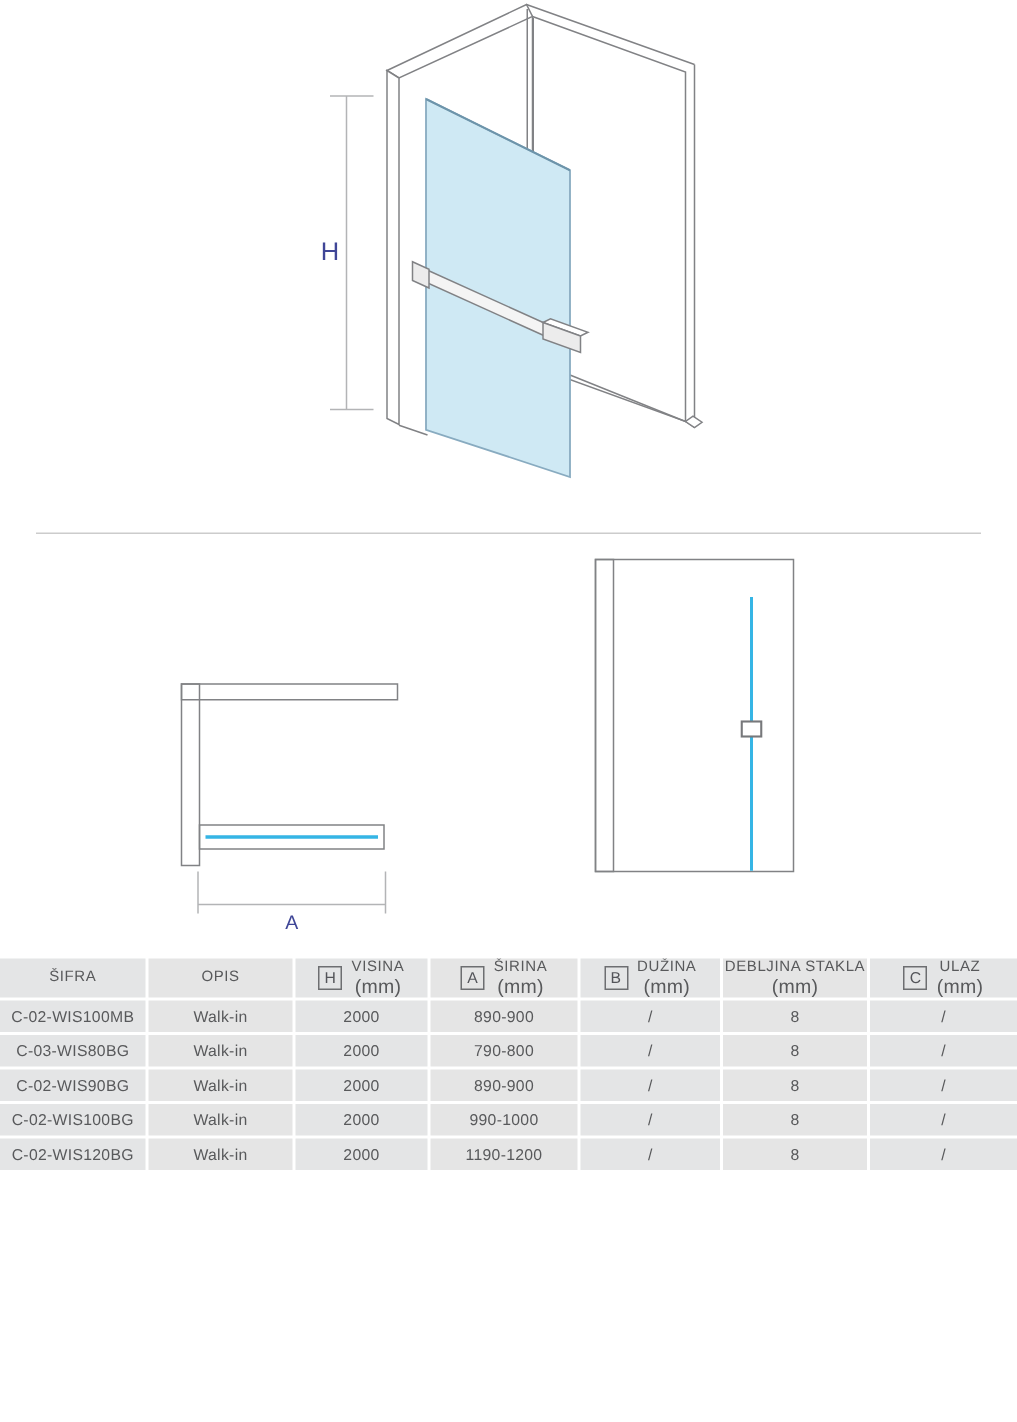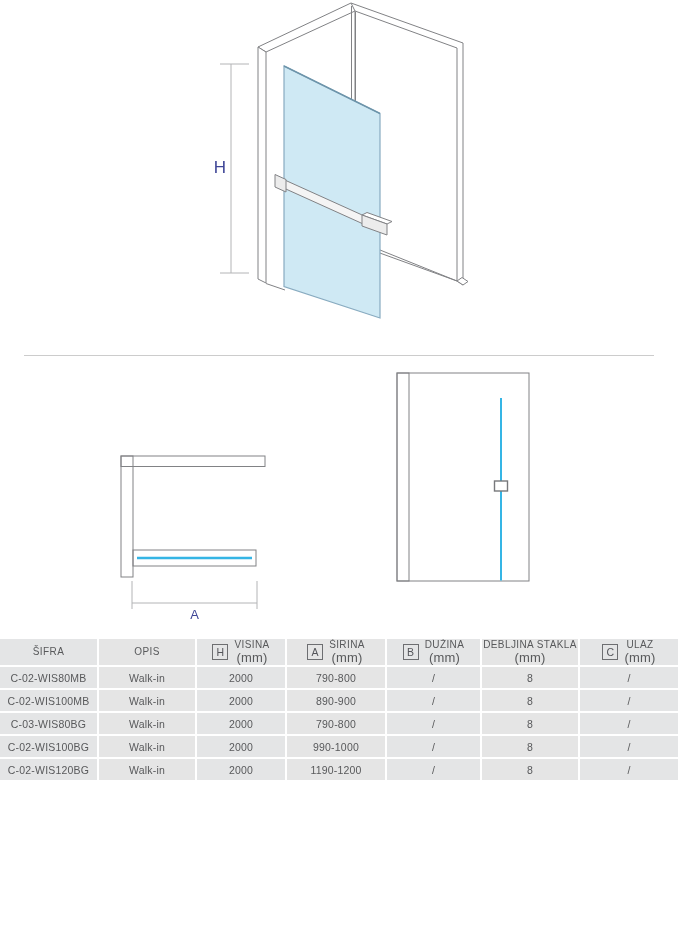--- a/index.html
+++ b/index.html
@@ -192,42 +192,42 @@
               <div class="stack">
                 <div class="hlabel">ULAZ</div>
                 <div class="hsub">(mm)</div>
               </div>
             </div>
           </th>
         </tr>
       </thead>
       <tbody>
         <tr>
-          <td class="g">C-02-WIS80MB</td>
+          <td class="g">C-02-WIS100MB</td>
+          <td class="w">Walk-in</td>
+          <td class="g">2000</td>
+          <td class="w">890-900</td>
+          <td class="g">/</td>
+          <td class="w">8</td>
+          <td class="g">/</td>
+        </tr>
+        <tr>
+          <td class="g">C-03-WIS80BG</td>
           <td class="w">Walk-in</td>
           <td class="g">2000</td>
           <td class="w">790-800</td>
           <td class="g">/</td>
           <td class="w">8</td>
           <td class="g">/</td>
         </tr>
         <tr>
-          <td class="g">C-02-WIS100MB</td>
+          <td class="g">C-02-WIS90BG</td>
           <td class="w">Walk-in</td>
           <td class="g">2000</td>
           <td class="w">890-900</td>
-          <td class="g">/</td>
-          <td class="w">8</td>
-          <td class="g">/</td>
-        </tr>
-        <tr>
-          <td class="g">C-03-WIS80BG</td>
-          <td class="w">Walk-in</td>
-          <td class="g">2000</td>
-          <td class="w">790-800</td>
           <td class="g">/</td>
           <td class="w">8</td>
           <td class="g">/</td>
         </tr>
         <tr>
           <td class="g">C-02-WIS100BG</td>
           <td class="w">Walk-in</td>
           <td class="g">2000</td>
           <td class="w">990-1000</td>
           <td class="g">/</td>

